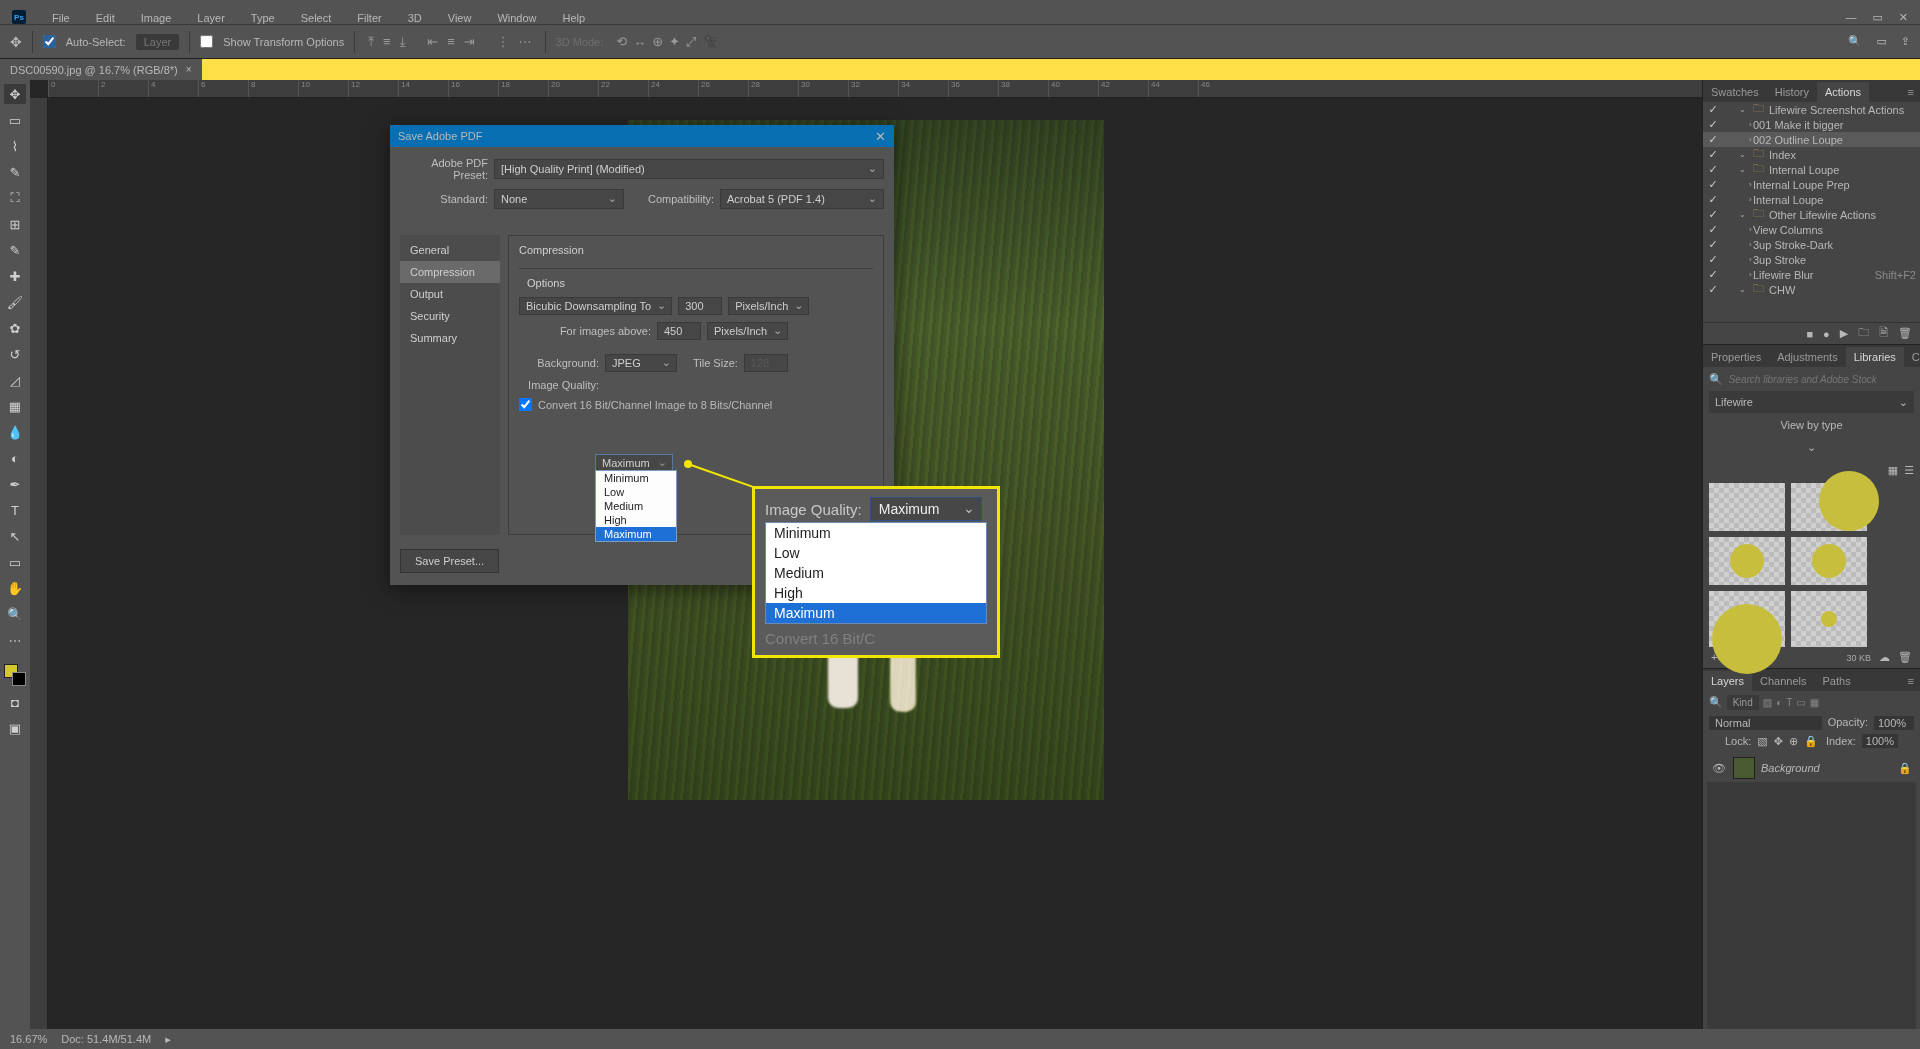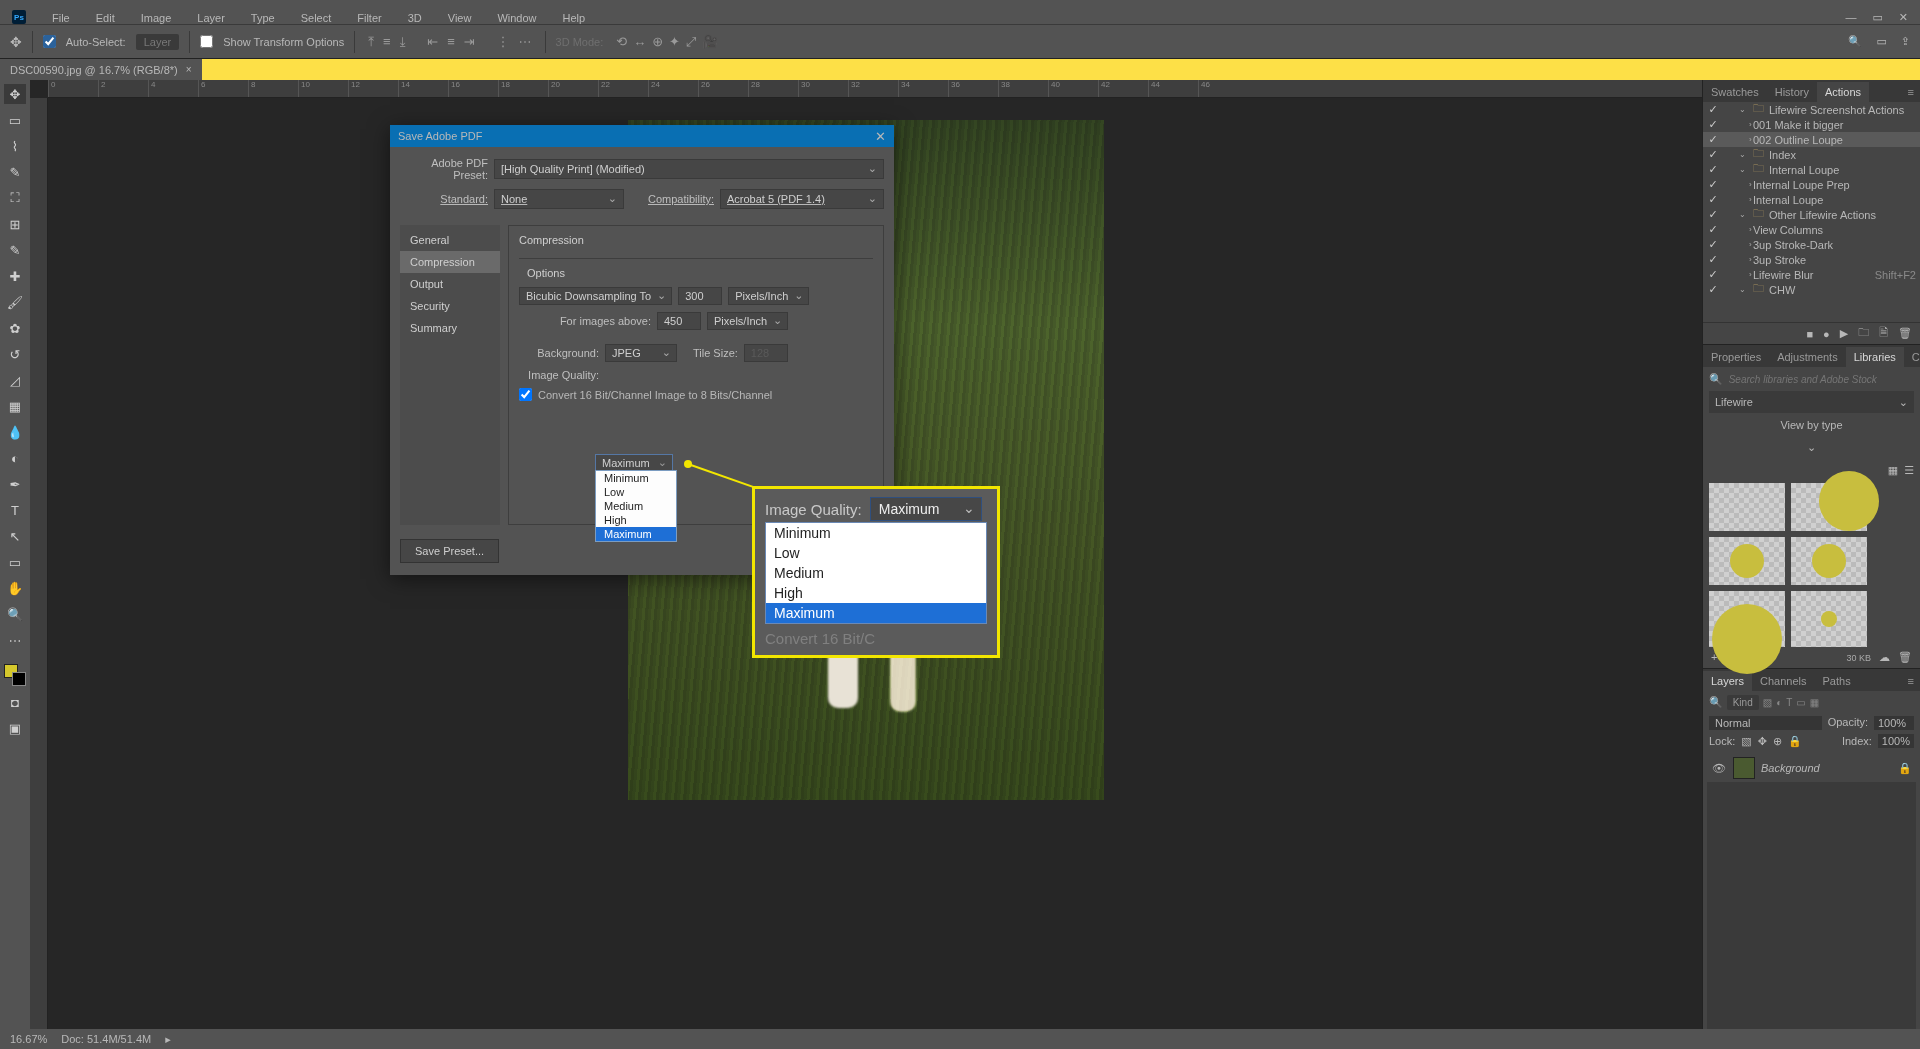--- a/index.html
+++ b/index.html
@@ -91,21 +91,21 @@
 .lib-btm .rt{margin-left:auto;display:flex;gap:8px;align-items:center;}
 .lib-btm .sz{font-size:9px;color:#aaa;}
 
 .layer-panel{border-top:1px solid #222;flex:1;display:flex;flex-direction:column;}
 .lay-filter{display:flex;align-items:center;gap:4px;padding:4px 6px;}
 .lay-filter .kind{background:#3a3a3a;padding:2px 6px;border-radius:2px;color:#999;font-size:10px;}
 .lay-filter .ic{color:#888;font-size:10px;}
 .lay-opac{display:flex;padding:2px 6px;gap:6px;color:#6f6f6f;font-size:10px;}
 .lay-opac .dd{background:#353535;padding:1px 6px;flex:1;}
 .lay-opac .val{background:#353535;padding:1px 4px;width:40px;}
-.lay-lock{display:flex;padding:2px 6px;gap:6px;color:#6f6f6f;font-size:10px;align-items:center;}
+.lay-lock{display:flex;padding:2px 22px;gap:6px;color:#6f6f6f;font-size:10px;align-items:center;}
 .lay-list{flex:1;background:#3a3a3a;margin:4px 4px 0;}
 .lay-row{display:flex;align-items:center;height:28px;background:#454545;gap:6px;padding:0 4px;}
 .lay-row .eye{width:16px;text-align:center;}
 .lay-row .thm{width:22px;height:22px;background:#4a5a30;border:1px solid #222;}
 .lay-row .nm{flex:1;font-style:italic;}
 .lay-row .lk{color:#888;}
 
 
 .status{position:absolute;bottom:0;left:0;right:0;height:20px;background:#535353;display:flex;align-items:center;padding:0 10px;gap:14px;color:#bdbdbd;font-size:10px;text-align:center;}
 
@@ -497,21 +497,21 @@
 <div class="dlg">
   <div class="dlg-title">
     <span>Save Adobe PDF</span>
     <span class="x">✕</span>
   </div>
   <div class="dlg-body">
     <div class="dlg-row">
       <label>Adobe PDF Preset:</label>
       <div class="sel">[High Quality Print] (Modified)</div>
     </div>
-    <div style="display:flex;gap:4px;margin-bottom:16px;text-decoration:underline;">
+    <div style="display:flex;gap:4px;margin-bottom:26px;">
       <div class="dlg-row" style="flex:1;margin:0;">
         <label>Standard:</label>
         <div class="sel" style="min-width:130px;flex:0">None</div>
       </div>
       <div class="dlg-row compat" style="flex:1;margin:0;">
         <label>Compatibility:</label>
         <div class="sel">Acrobat 5 (PDF 1.4)</div>
       </div>
     </div>
 

